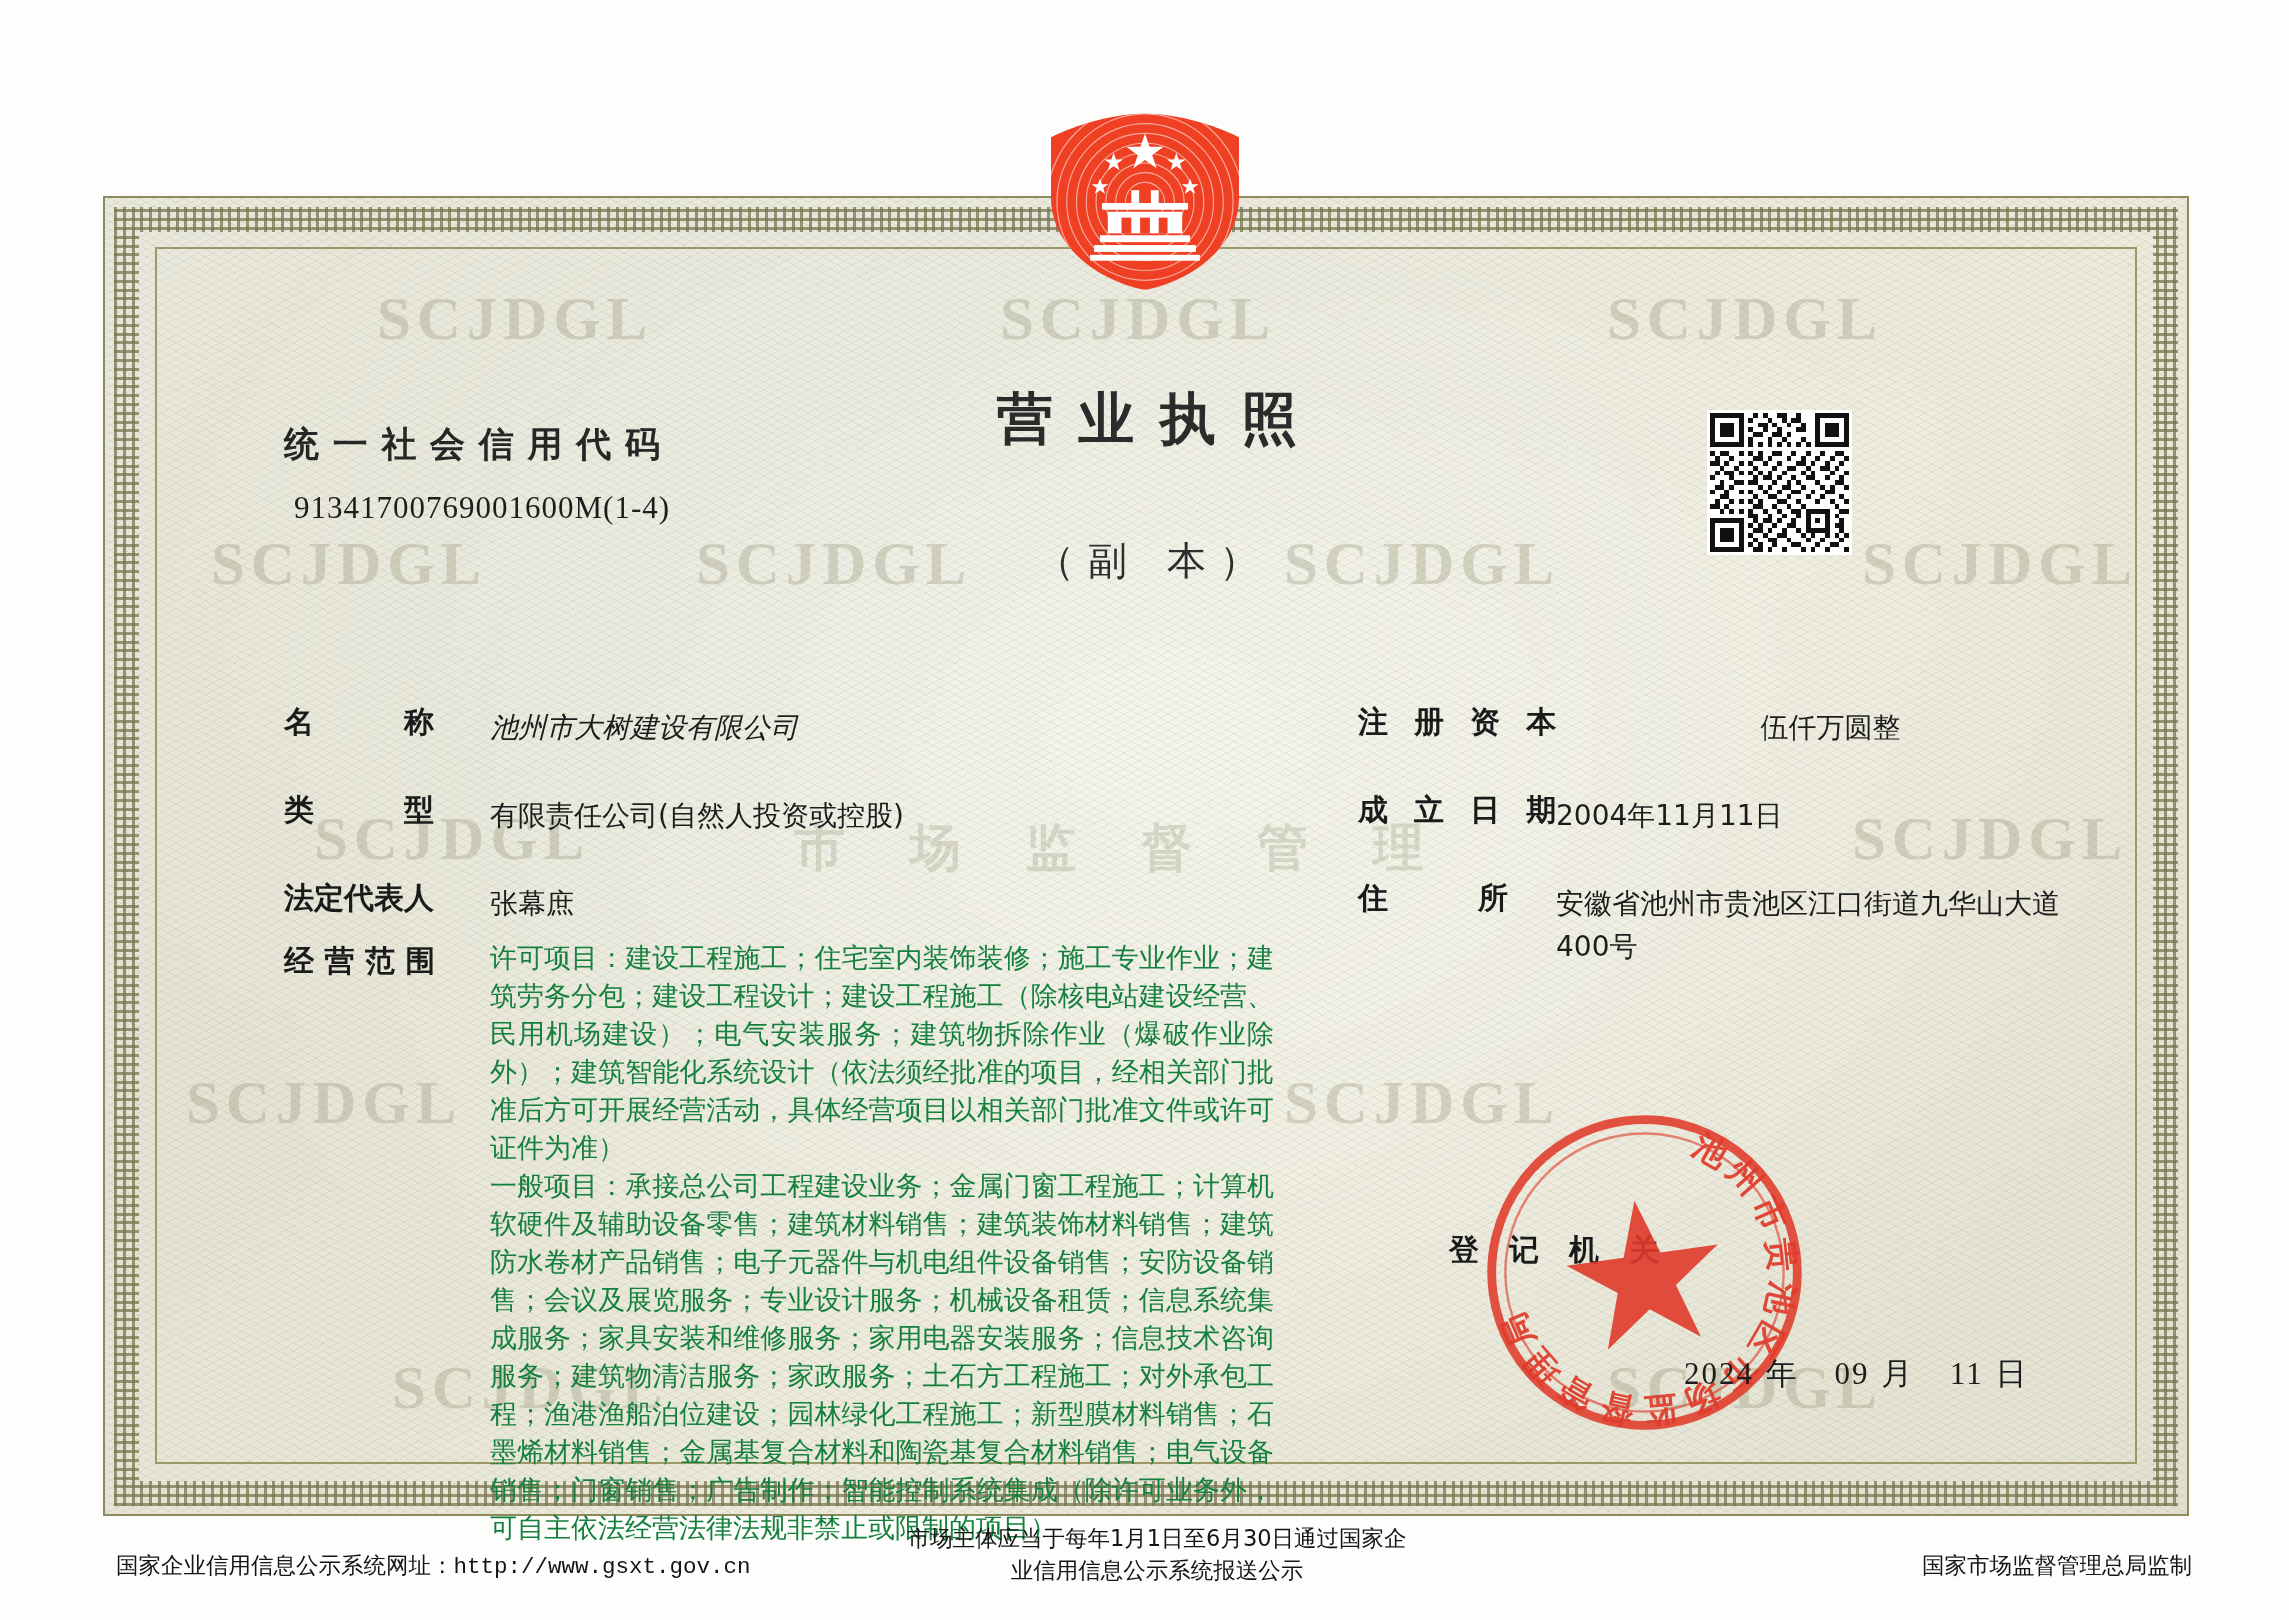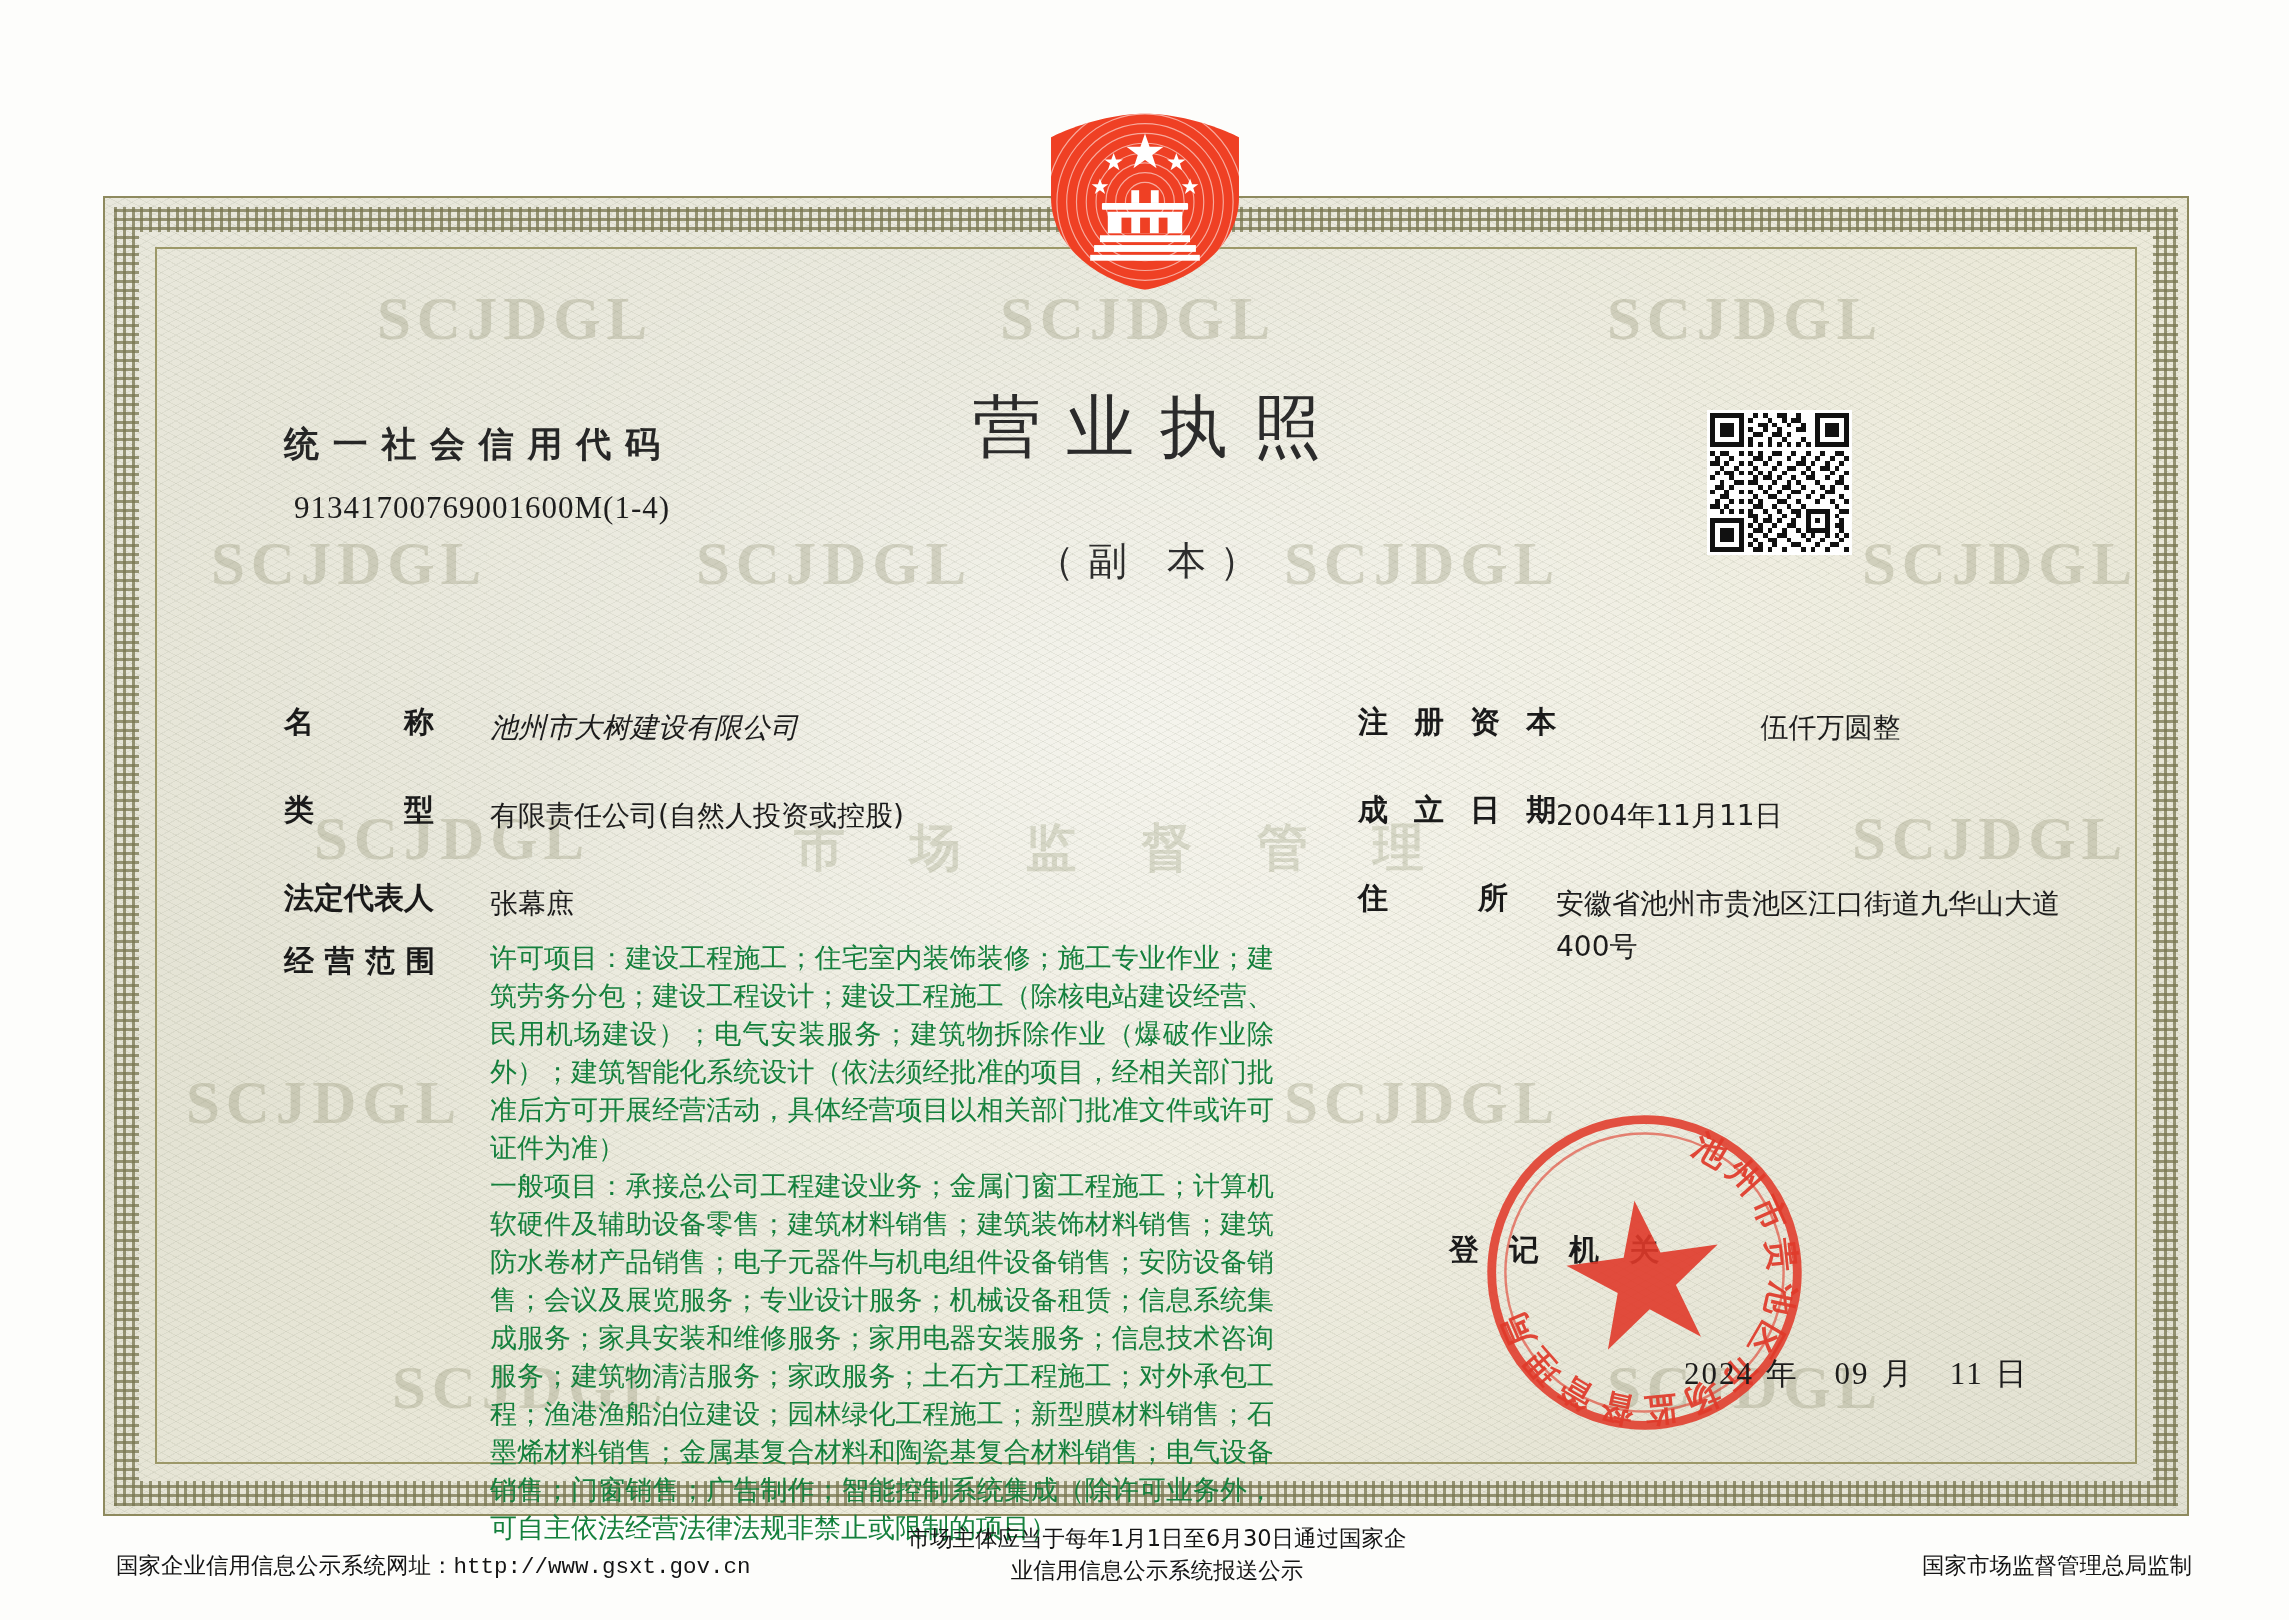--- a/index.html
+++ b/index.html
@@ -123,22 +123,22 @@
   }
 
   
   #title {
     position: absolute;
     left: 804px;
     top: 382px;
     width: 686px;
     text-align: center;
     font-family: "DejaVu Sans", sans-serif;
-    font-weight: 400;
-    font-size: 68px;
+    font-weight: 700;
+    font-size: 56px;
     letter-spacing: 25.5px;
     color: #2b2b2b;
     text-indent: 25.5px;
   }
   #subtitle {
     position: absolute;
     left: 804px;
     top: 534px;
     width: 686px;
     text-align: center;

